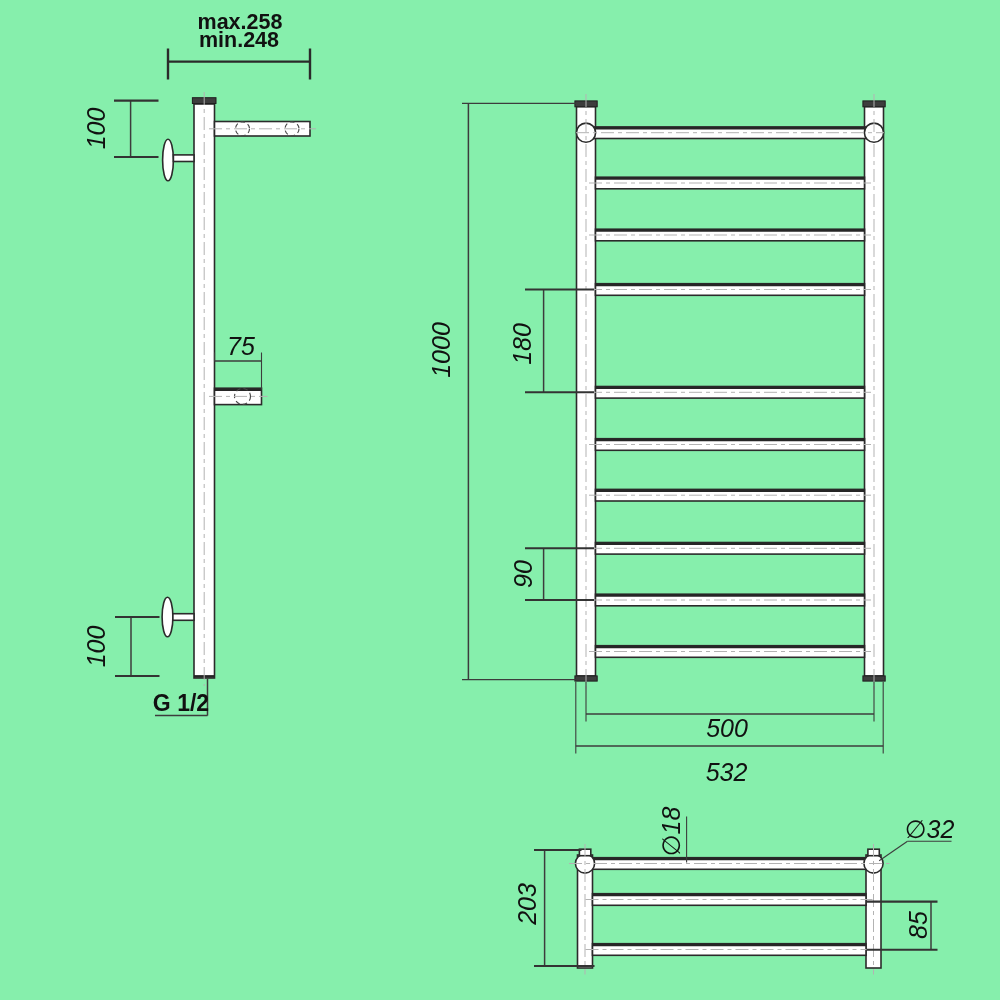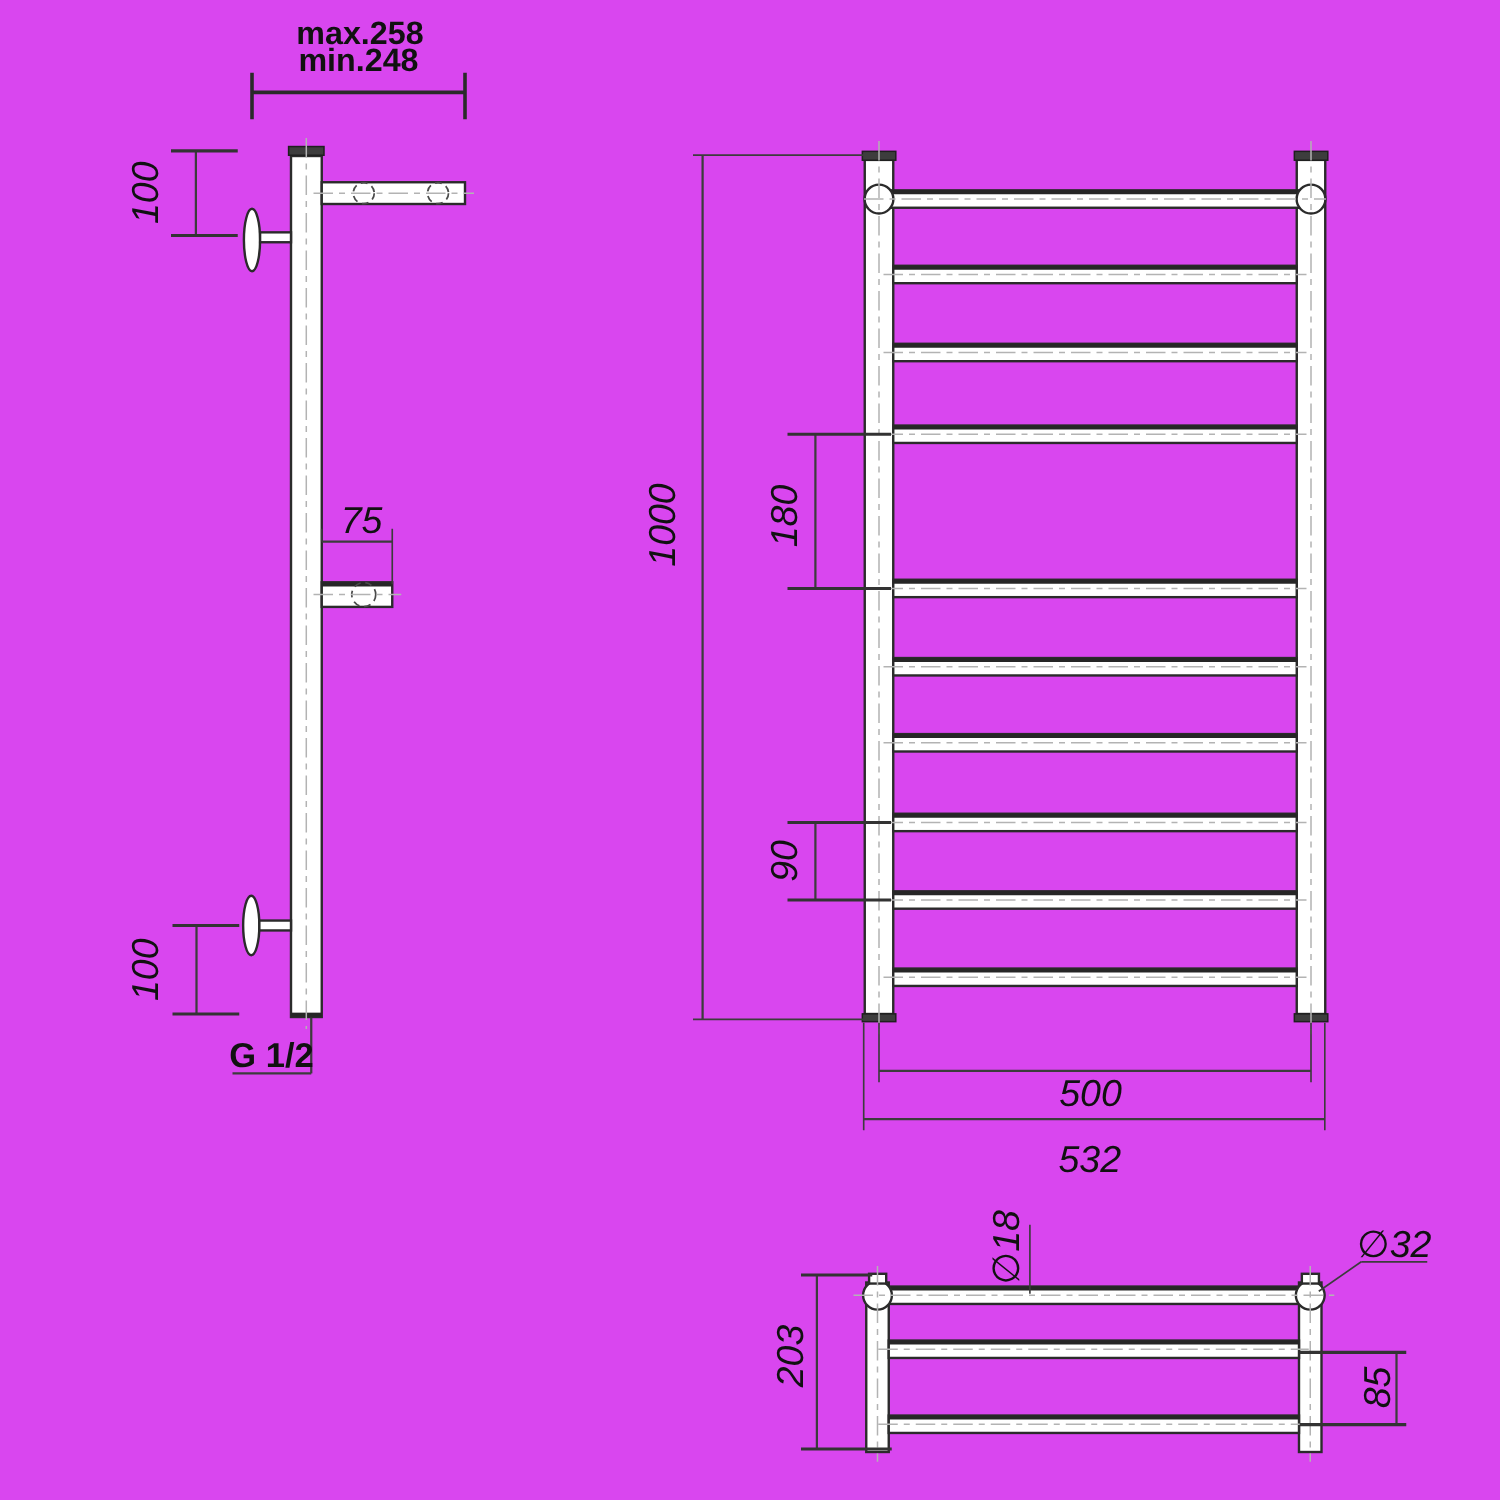--- a/index.html
+++ b/index.html
@@ -1,16 +1,16 @@
 <!DOCTYPE html>
 <html><head>
 <meta charset="utf-8">
 <style>
   html,body{margin:0;padding:0;background:#fff;}
-  .stage{position:relative;width:1000px;height:1000px;background:#d946ef;overflow:hidden;
+  .stage{position:relative;width:1000px;height:1000px;background:#86efac;overflow:hidden;
          font-family:"Liberation Sans","DejaVu Sans",sans-serif;}
   svg{position:absolute;left:0;top:0;}
   .objf {stroke:#2b2b2b;stroke-width:1.6;fill:#fff;}
   .thick{stroke:#262626;stroke-width:2.6;fill:none;}
   .cap  {fill:#3d3d3d;stroke:#1f1f1f;stroke-width:1;}
   
   .cl   {stroke:#b3b3b3;stroke-width:1;fill:none;stroke-dasharray:13 4 4 4;}
   .hid  {stroke:#4a4a4a;stroke-width:1.15;fill:none;stroke-dasharray:4.5 3.2;}
   
   .dim  {stroke:#3c3c3c;stroke-width:1.5;fill:none;}

